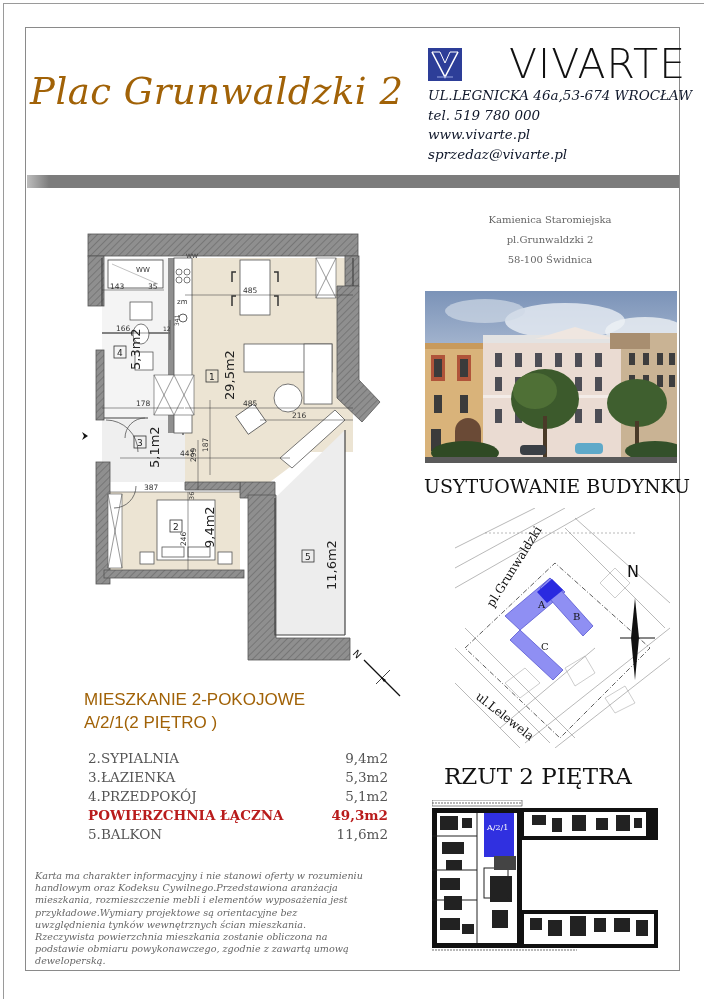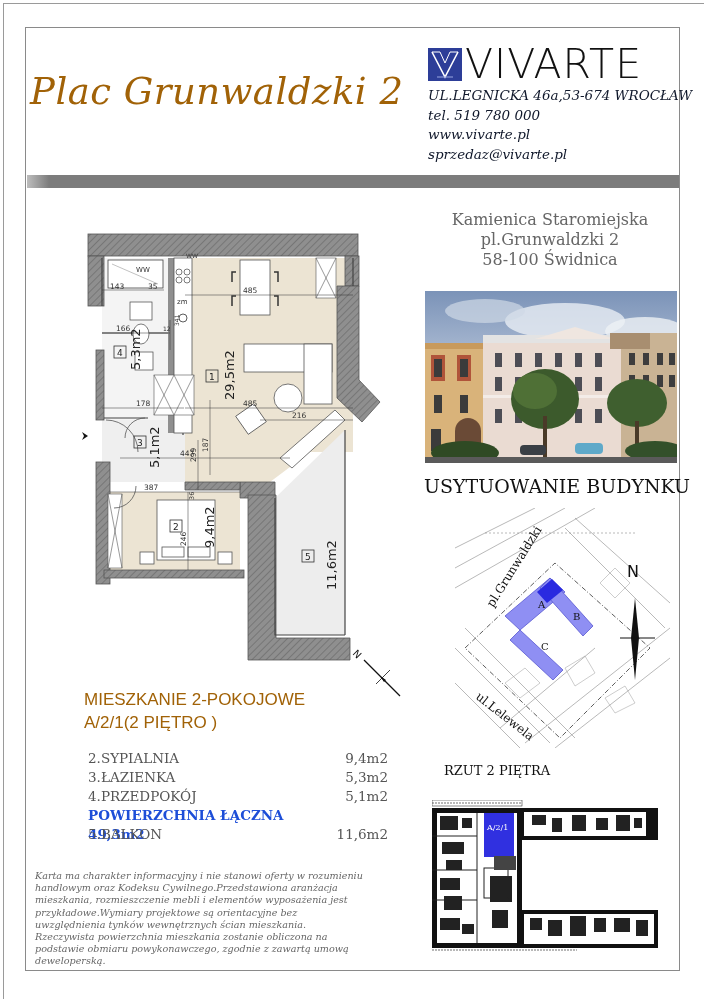--- a/index.html
+++ b/index.html
@@ -1,37 +1,37 @@
 <!DOCTYPE html>
 <html><head>
 <meta charset="utf-8">
 <style>
   html,body{margin:0;padding:0;background:#fff;}
   body{width:706px;height:999px;position:relative;overflow:hidden;font-family:"DejaVu Serif",serif;color:#222;}
   .outer-top{position:absolute;left:3px;top:3px;width:701px;height:1px;background:#9a9a9a;}
   .outer-left{position:absolute;left:3px;top:3px;width:1px;height:996px;background:#9a9a9a;}
   .frame{position:absolute;left:25px;top:27px;width:655px;height:944px;border:1.5px solid #8a8a8a;box-sizing:border-box;}
   .title{position:absolute;left:30px;top:70px;font-family:"DejaVu Serif",serif;font-style:italic;font-size:37px;color:#a16207;letter-spacing:0.5px;white-space:nowrap;}
-  .logo{position:absolute;left:428px;top:48px;display:flex;align-items:flex-start;}
+  .logo{position:absolute;left:428px;top:48px;display:flex;align-items:flex-start;gap:44px;}
   .logo-mark{width:34px;height:33px;background:#2d3e98;position:relative;overflow:hidden;}
   .logo-text{font-family:"DejaVu Sans",sans-serif;font-weight:300;font-size:41px;letter-spacing:1px;color:#111;margin-left:3px;line-height:33px;}
   .contact{position:absolute;left:428px;top:86px;font-family:"DejaVu Serif",serif;color:#0f172a;font-size:13.5px;line-height:19.5px;font-style:italic;}
   .contact div{white-space:nowrap;}
   .gray-bar{position:absolute;left:27px;top:175px;width:652px;height:13px;background:linear-gradient(90deg,#bdbdbd 0px,#7c7c7c 22px,#7c7c7c 100%);}
-  .bld-name{position:absolute;left:426px;top:210px;width:248px;text-align:center;font-family:"DejaVu Serif",serif;color:#666;font-size:16px;line-height:20px;}
+  .bld-name{position:absolute;left:426px;top:210px;width:248px;text-align:center;font-family:"DejaVu Serif",serif;color:#666;font-size:10px;line-height:20px;}
   .photo{position:absolute;left:425px;top:291px;width:252px;height:172px;overflow:hidden;}
   .sec-title{position:absolute;font-family:"DejaVu Serif",serif;color:#111;white-space:nowrap;}
   .site-map{position:absolute;left:455px;top:508px;width:215px;height:240px;}
   .floor-overview{position:absolute;left:432px;top:800px;width:226px;height:153px;text-align:right;}
   .plan{position:absolute;left:80px;top:230px;width:335px;height:470px;}
   .apt-title{position:absolute;left:84px;top:688px;font-size:17px;line-height:23px;color:#a16207;font-family:Liberation Sans, sans-serif;}
   .apt-title div{white-space:nowrap;}
   .rooms{position:absolute;left:88px;top:749px;width:300px;font-family:"DejaVu Serif",serif;font-size:13.5px;color:#555;}
   .room-row{display:flex;justify-content:space-between;height:19px;line-height:19px;white-space:nowrap;}
-  .room-row.bold{font-weight:bold;color:#1d4ed8;flex-direction:column;}
+  .room-row.bold{font-weight:bold;color:#b91c1c;}
   .disclaimer{position:absolute;left:35px;top:870px;width:330px;font-family:"DejaVu Serif",serif;font-style:italic;font-size:9.6px;line-height:12.2px;color:#666;}
 </style>
 </head>
 <body>
 
 <div class="outer-top"></div>
 <div class="outer-left"></div>
 <div class="frame"></div>
 
 <div class="title">Plac Grunwaldzki 2</div>
@@ -187,21 +187,21 @@
     <text x="0" y="0" transform="translate(20,190) rotate(38)" font-family="DejaVu Serif, serif" font-size="12" fill="#111">ul.Lelewela</text>
 
     <g>
       <text x="172" y="69" font-family="DejaVu Sans, sans-serif" font-size="16" fill="#111">N</text>
       <path d="M180 90 L184 130 L180 172 L176 130 Z" fill="#111"></path>
       <path d="M165 130 L200 130" stroke="#111" stroke-width="1"></path>
     </g>
   </svg>
 </div>
 
-<div class="sec-title" style="left:444px;top:763px;font-size:13px;">RZUT 2 PIĘTRA</div>
+<div class="sec-title" style="left:444px;top:763px;font-size:23px;">RZUT 2 PIĘTRA</div>
 
 <div class="floor-overview">
   <svg width="226" height="153" viewBox="0 0 226 153">
     <rect width="226" height="153" fill="#fff"></rect>
     <g fill="url(#hatch)" stroke="#111" stroke-width="0.5">
       <rect x="0" y="0" width="90" height="6" fill="#fff"></rect>
     </g>
     <g stroke="#111" stroke-width="0.6">
       <path d="M0 3 L90 3" stroke-dasharray="2 1"></path>
       <path d="M0 150 L145 150" stroke-dasharray="2 1"></path>

